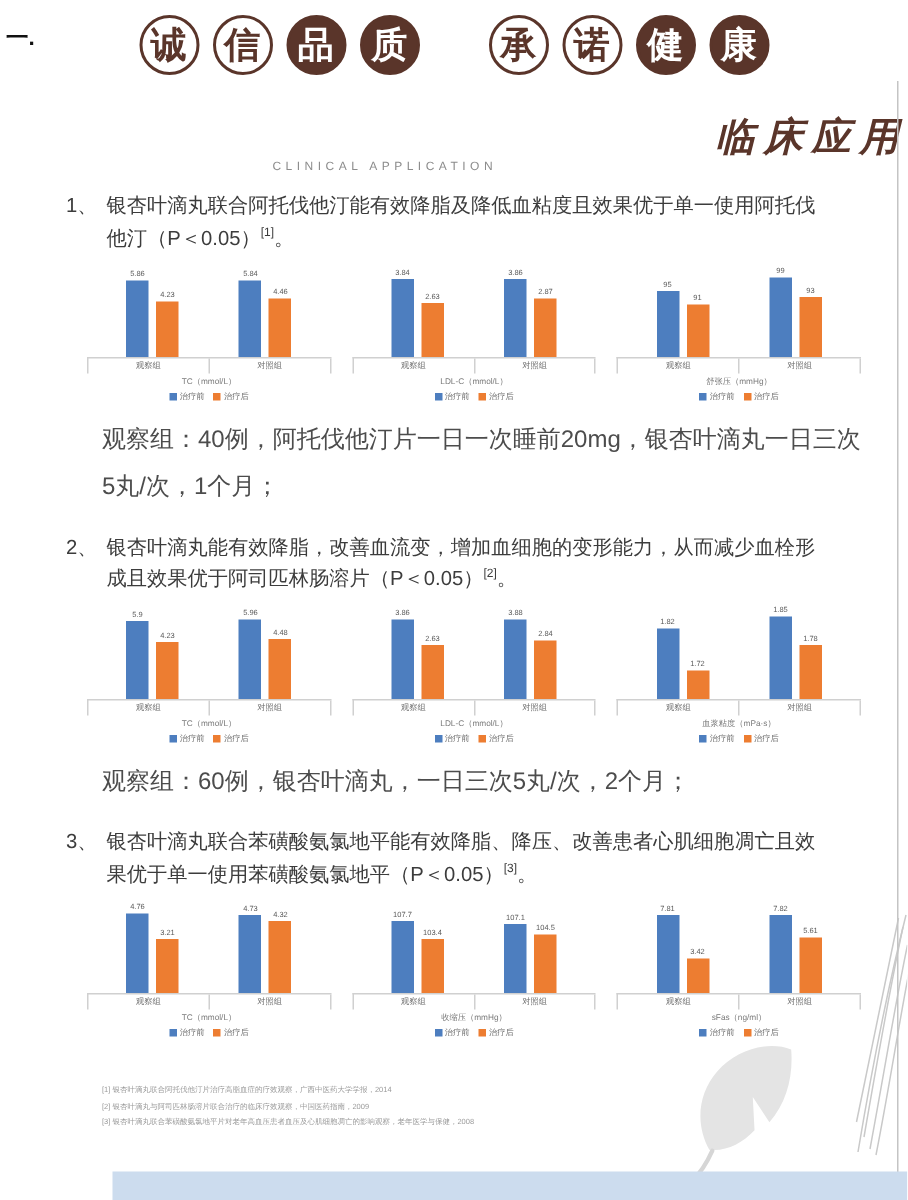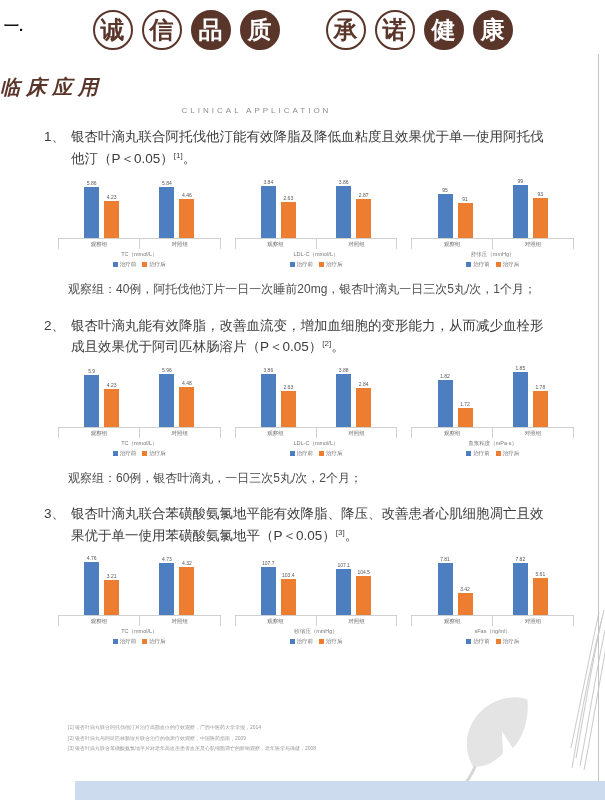--- a/index.html
+++ b/index.html
@@ -8,22 +8,22 @@
   
   .margin-mark{position:absolute;left:4px;top:18px;font-size:15px;font-weight:bold;color:#111;line-height:1;}
   
   .seals{position:absolute;left:0;top:10px;width:605px;display:flex;justify-content:center;align-items:center;gap:9px;}
   .seal{width:40px;height:40px;border-radius:50%;display:flex;align-items:center;justify-content:center;
         font-family:"Liberation Serif","DejaVu Serif",serif;font-size:24px;font-weight:bold;box-sizing:border-box;}
   .seal.outline{border:2px solid #5a352a;color:#5a352a;background:#fff;}
   .seal.filled{background:#5a352a;color:#fff;border:2px solid #5a352a;}
   .seal-gap{width:28px;}
   
-  .title-zh{position:absolute;left:0;top:74px;width:605px;text-align:left;
-            font-family:Liberation Mono, monospace;font-size:20px;font-weight:bold;
+  .title-zh{position:absolute;left:0;top:74px;width:605px;text-align:right;
+            font-family:Liberation Mono, monospace;font-size:26px;font-weight:bold;
             color:#5a352a;letter-spacing:6px;font-style:italic;}
   .title-en{position:absolute;left:0;top:106px;width:513px;text-align:center;
             font-size:8px;color:#8c8c8c;letter-spacing:3px;}
   
   #sections{position:absolute;left:44px;top:126px;width:530px;}
   .sec{margin-bottom:13px;}
   .sec-head{display:flex;font-size:13.5px;line-height:1.6;color:#3c3c3c;font-weight:500;}
   .sec-num{width:27px;flex:none;}
   .sec-text{flex:1;padding-right:26px;}
   .sec-text sup{font-size:8px;}
@@ -32,21 +32,21 @@
   .plot{position:relative;display:flex;justify-content:space-around;align-items:flex-end;height:60px;padding:0 6px;}
   .group{display:flex;align-items:flex-end;gap:5px;}
   .barwrap{display:flex;flex-direction:column;align-items:center;}
   .bval{font-size:5px;color:#595959;margin-bottom:1px;white-space:nowrap;}
   .bar{width:15px;}
   .glabels{display:flex;border-top:1px solid #d0d0d0;border-left:1px solid #d0d0d0;height:10px;}
   .gcell{flex:1;border-right:1px solid #d0d0d0;text-align:center;font-size:5.5px;color:#696969;line-height:10px;overflow:hidden;}
   .xtitle{text-align:center;font-size:5.5px;color:#7a7a7a;margin-top:2px;}
   .clegend{display:flex;justify-content:center;gap:6px;font-size:5.5px;color:#696969;margin-top:3px;align-items:center;}
   .sw{display:inline-block;width:5px;height:5px;margin-right:2px;vertical-align:middle;}
-  .notes{margin:10px 0 0 24px;font-size:12px;color:#4c4c4c;line-height:1.95;}
+  .notes{margin:10px 0 0 24px;font-size:16px;color:#4c4c4c;line-height:1.95;}
   .notes.indent-more{margin-left:36px;}
   
   .footnotes{position:absolute;left:68px;top:722px;width:420px;font-size:5px;color:#9a9a9a;line-height:2.1;}
   
   .vline{position:absolute;left:598px;top:54px;width:1px;height:740px;background:#c4c4c4;}
   .leaf{position:absolute;left:448px;top:688px;width:96px;height:100px;transform:rotate(-8deg);}
   .sketch{position:absolute;left:566px;top:608px;}
   .bottom-bar{position:absolute;left:75px;top:781px;width:530px;height:19px;background:#ccdcee;}
 </style>
 </head>

